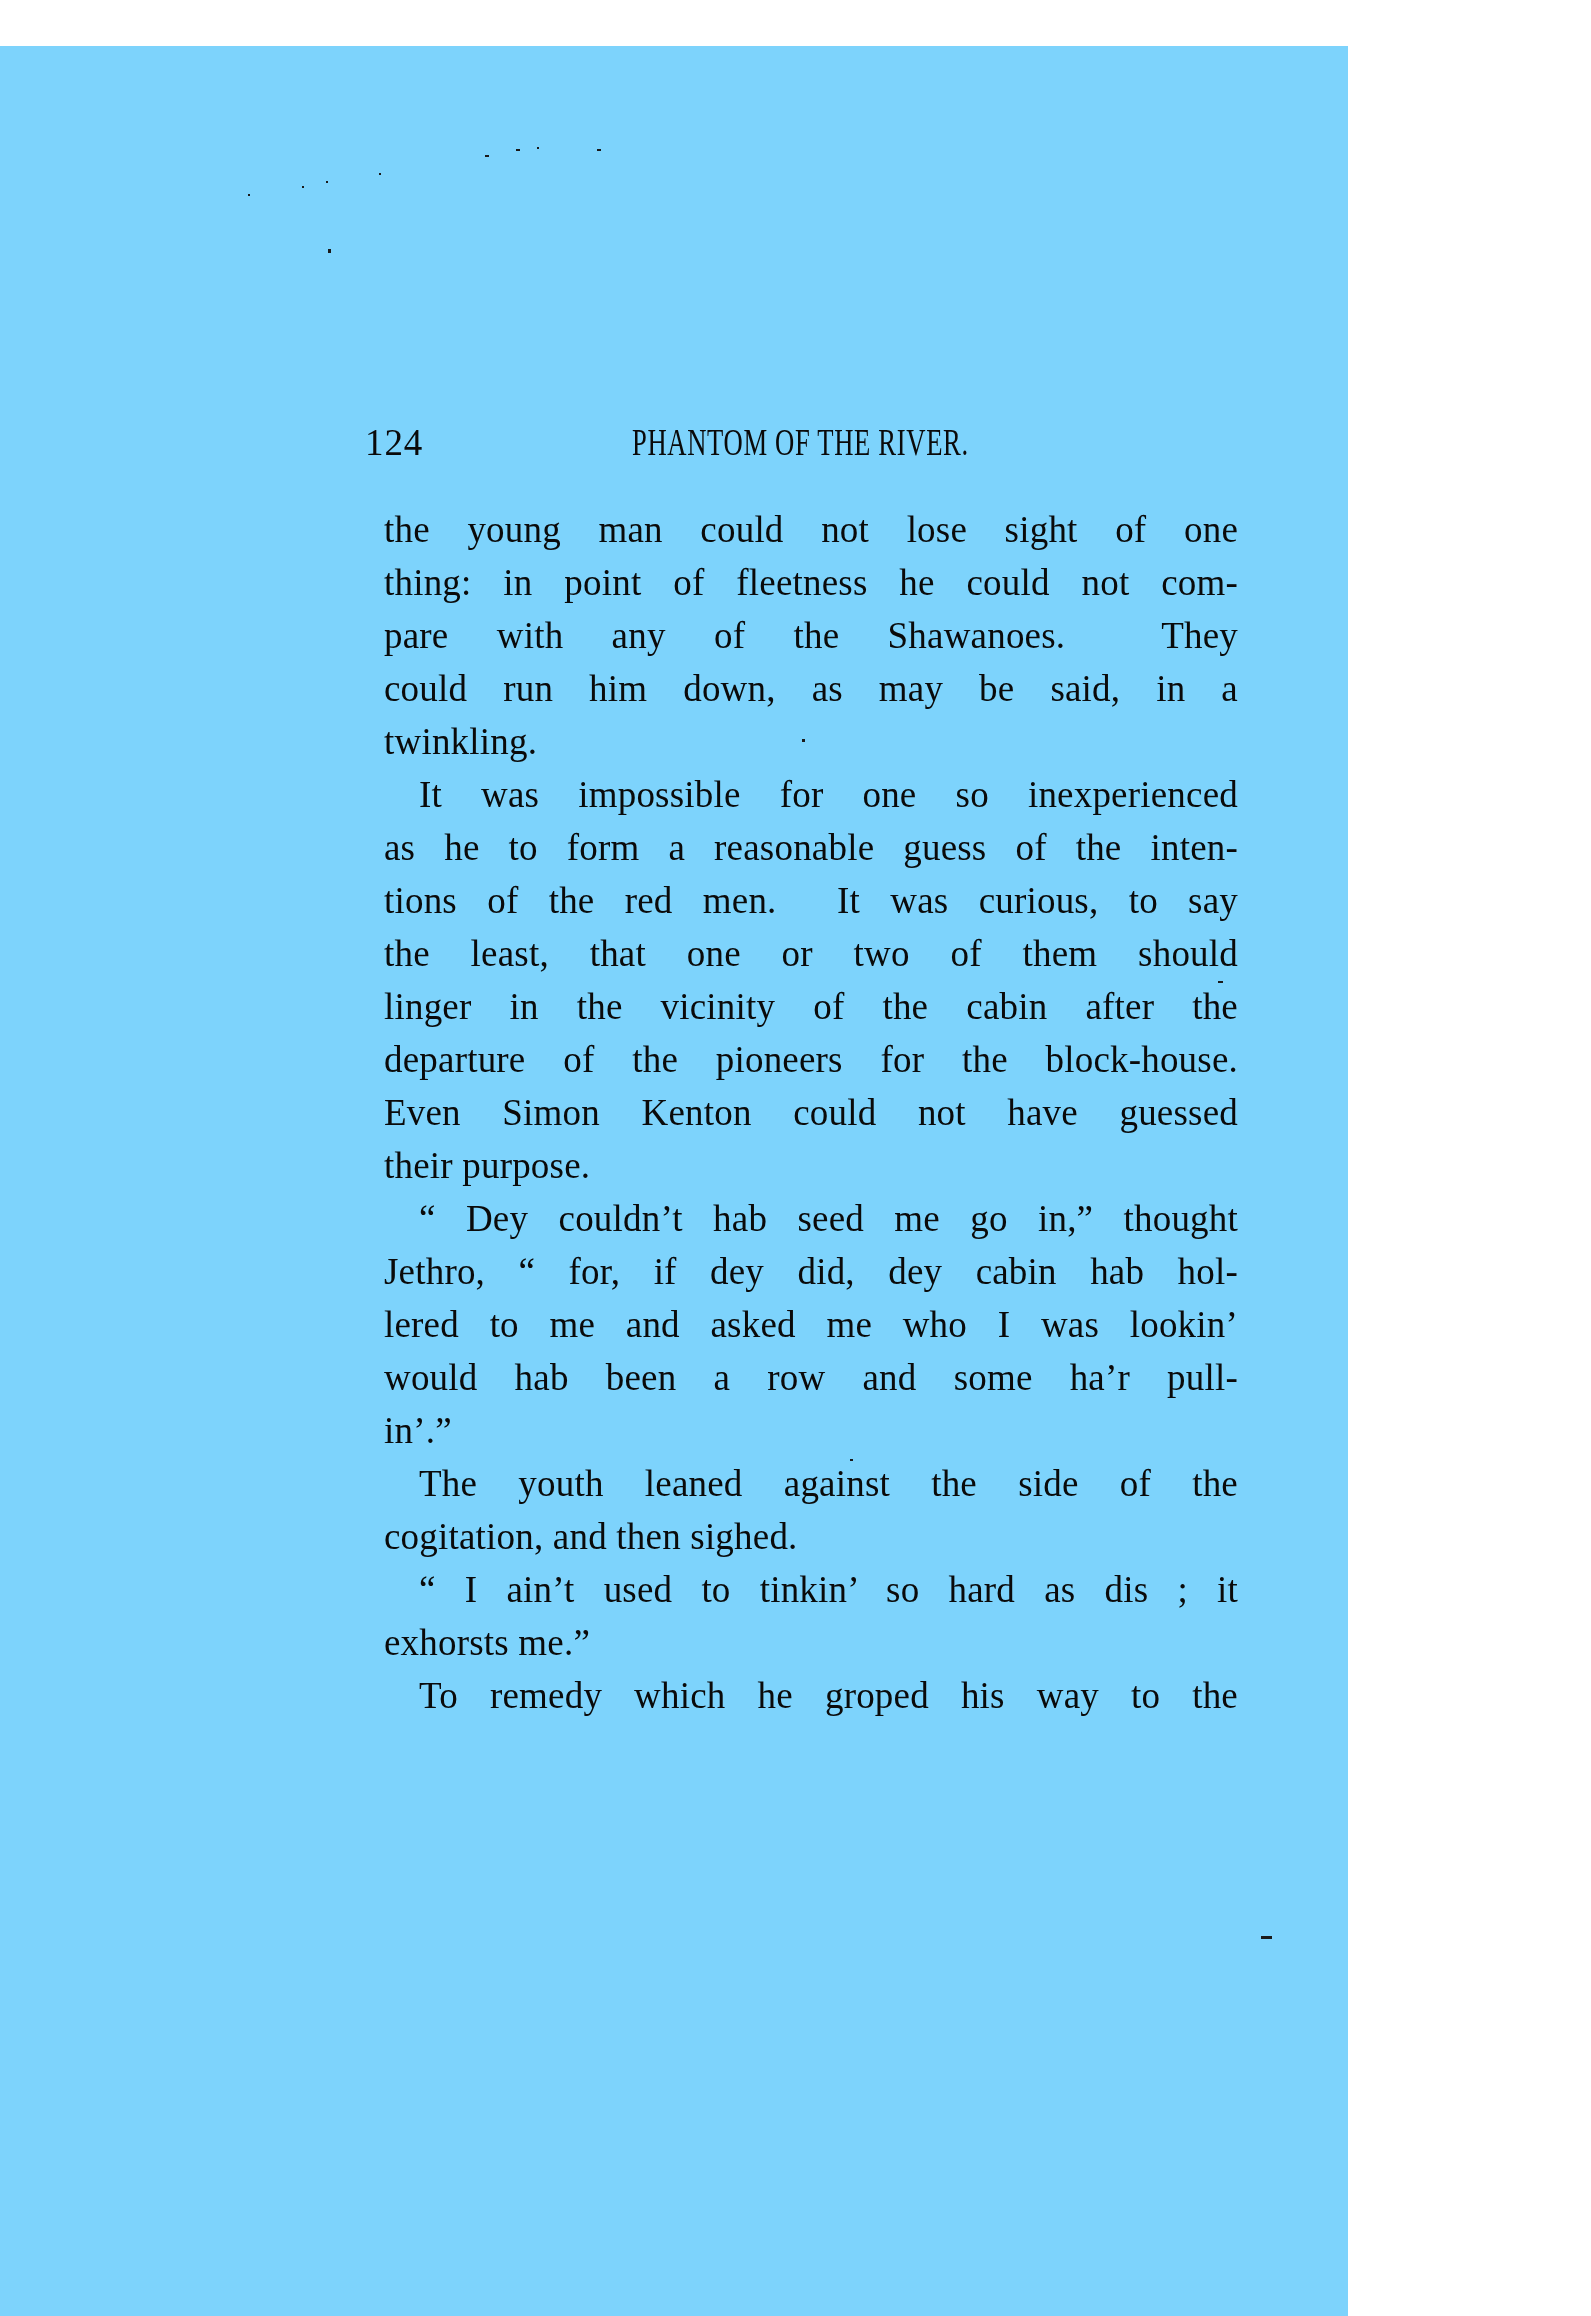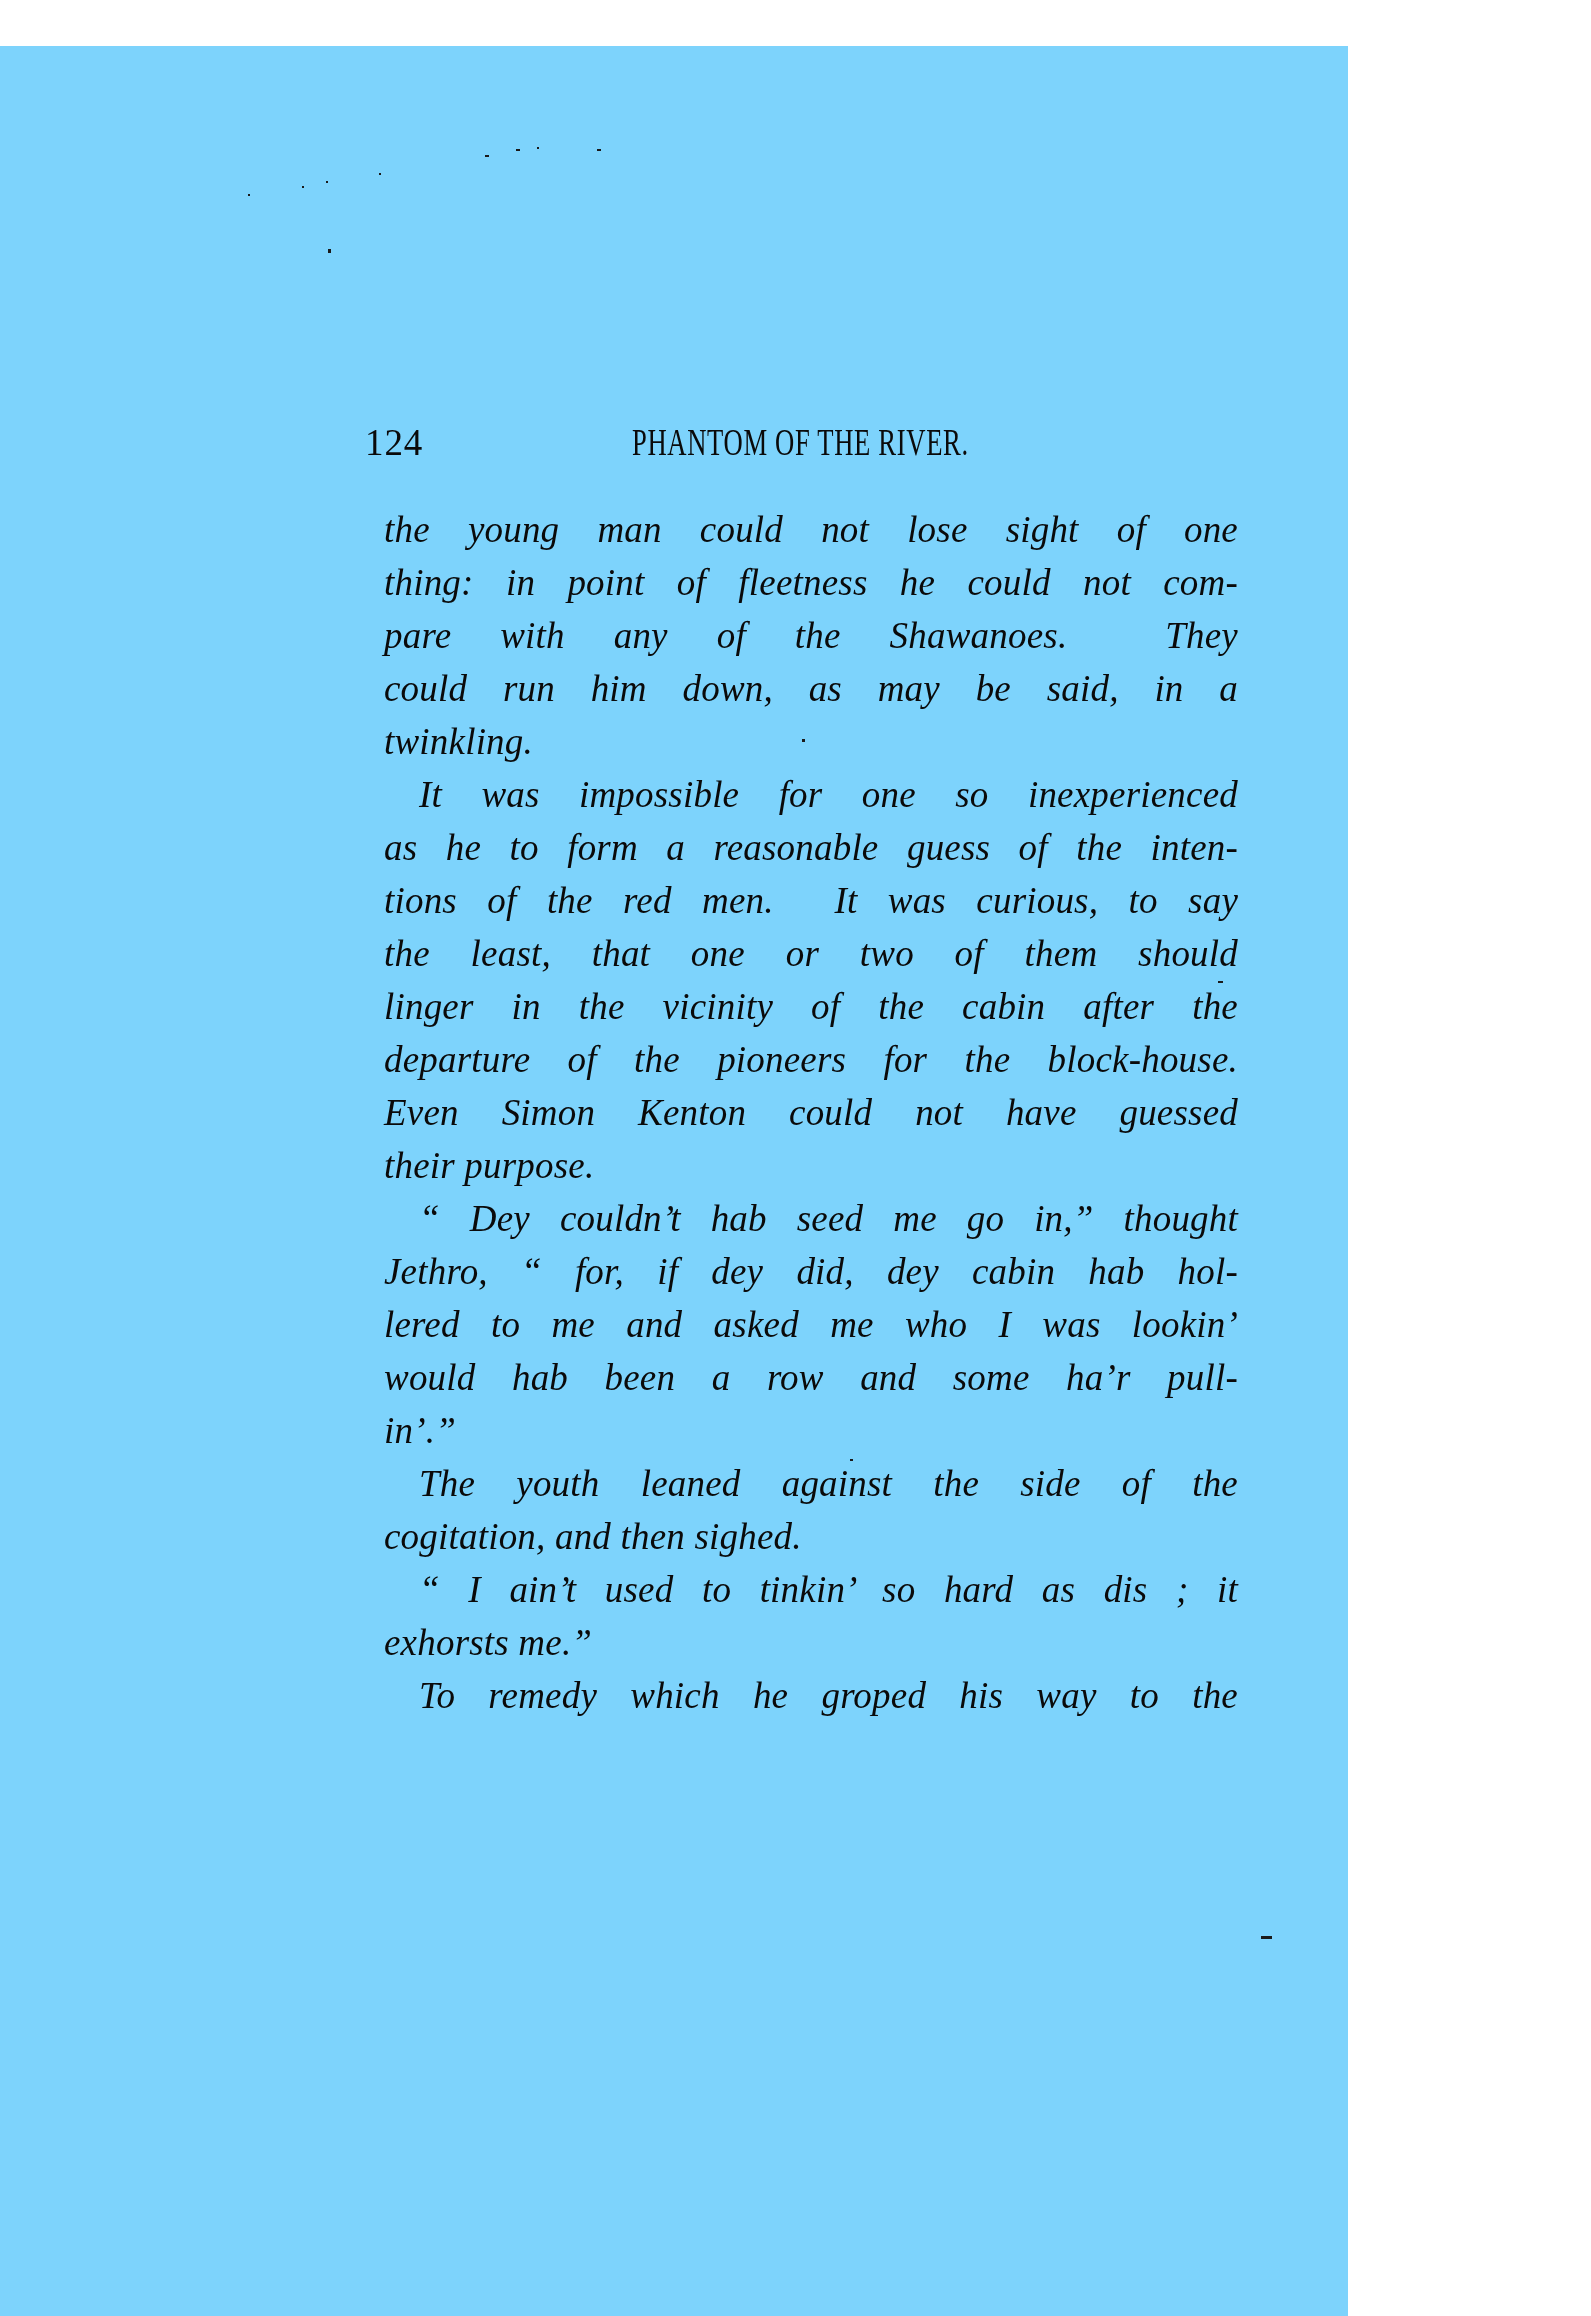--- a/index.html
+++ b/index.html
@@ -40,21 +40,20 @@
     top: 457px;
     width: 854px;
   }
   .ln {
     height: 53px;
     line-height: 53px;
     font-size: 37px;
     letter-spacing: 0.2px;
     text-align: left;
     white-space: normal;
-    font-style: italic;
   }
   .ln.j {
     text-align: justify;
     text-align-last: justify;
   }
   .ln.in {
     padding-left: 35px;
   }
   .speck {
     position: absolute;

